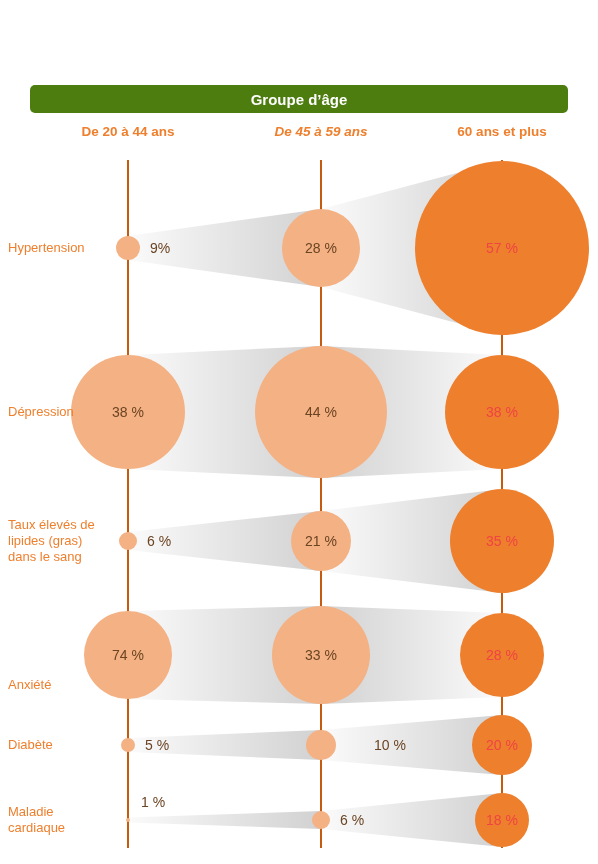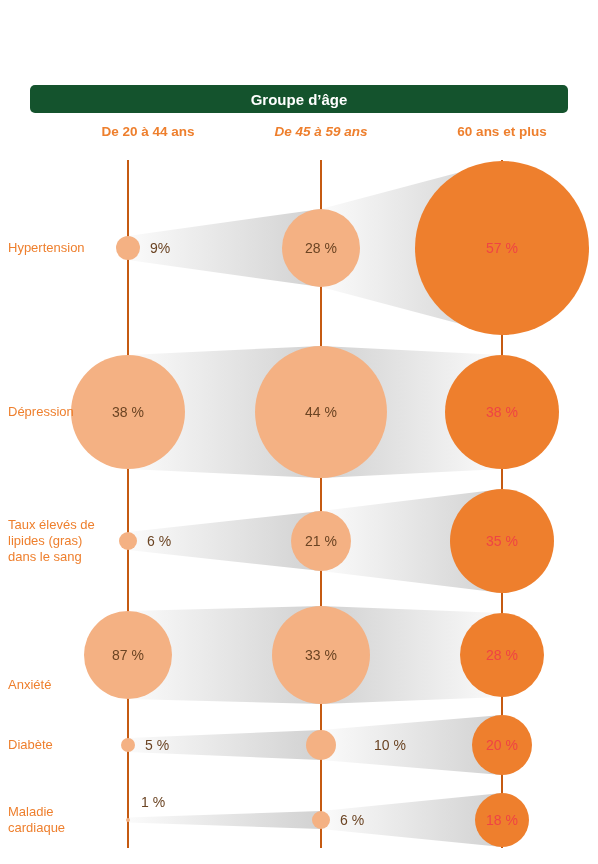--- a/index.html
+++ b/index.html
@@ -16,21 +16,21 @@
     position:absolute;left:0;top:24px;width:598px;
     text-align:center;
     font-size:15.5px;font-weight:bold;line-height:21px;
     color:#E87722;
     letter-spacing:0.1px;
     padding:0 60px;box-sizing:border-box;
   }
 
   .group-bar{
     position:absolute;left:30px;top:85px;width:538px;height:28px;
-    background:#14532d;border-radius:5px;
+    background:#4d7c0f;border-radius:5px;
     color:#ffffff;font-size:15px;font-weight:bold;
     display:flex;align-items:center;justify-content:center;
   }
 
   .col-headers{position:absolute;left:0;top:124px;width:598px;height:20px;}
   .col-header{
     position:absolute;top:0;
     font-size:13.5px;font-weight:bold;color:#EE7F2D;
     text-align:center;white-space:nowrap;
     transform:translateX(-50%);
@@ -60,21 +60,21 @@
 <body>
 
 <div id="chart-root">
 
 
   <div class="group-bar">
     <span>Groupe d’âge</span>
   </div>
 
   <div class="col-headers" id="col-headers">
-      <div class="col-header" style="left: 128px; margin-left: 20px;">De 20 à 44 ans</div>
+      <div class="col-header" style="left: 128px;">De 20 à 44 ans</div>
       <div class="col-header" style="left: 321px; font-style: italic;">De 45 à 59 ans</div>
       <div class="col-header" style="left: 502px;">60 ans et plus</div>
     </div>
 
   <svg id="viz" viewBox="0 0 598 864">
     <defs id="viz-defs">
         <linearGradient id="rg0" gradientUnits="userSpaceOnUse" x1="128" x2="321" y1="0" y2="0">
           <stop offset="0" stop-color="#C9C9C9" stop-opacity="0.08"></stop>
           <stop offset="1" stop-color="#C9C9C9" stop-opacity="0.85"></stop>
         </linearGradient>
@@ -178,21 +178,21 @@
   <div id="value-labels">
       <div class="bubble-value outside" style="left: 150px; top: 248px;">9%</div>
       <div class="bubble-value inside-light" style="left: 321px; top: 248px;">28 %</div>
       <div class="bubble-value inside-dark" style="left: 502px; top: 248px;">57 %</div>
       <div class="bubble-value inside-light" style="left: 128px; top: 412px;">38 %</div>
       <div class="bubble-value inside-light" style="left: 321px; top: 412px;">44 %</div>
       <div class="bubble-value inside-dark" style="left: 502px; top: 412px;">38 %</div>
       <div class="bubble-value outside" style="left: 147px; top: 541px;">6 %</div>
       <div class="bubble-value inside-light" style="left: 321px; top: 541px;">21 %</div>
       <div class="bubble-value inside-dark" style="left: 502px; top: 541px; text-align: center;">35 %</div>
-      <div class="bubble-value inside-light" style="left: 128px; top: 655px;">87 %</div>
+      <div class="bubble-value inside-light" style="left: 128px; top: 655px;">74 %</div>
       <div class="bubble-value inside-light" style="left: 321px; top: 655px;">33 %</div>
       <div class="bubble-value inside-dark" style="left: 502px; top: 655px;">28 %</div>
       <div class="bubble-value outside" style="left: 145px; top: 745px;">5 %</div>
       <div class="bubble-value outside" style="left: 346px; top: 745px; margin-left: 28px;">10 %</div>
       <div class="bubble-value inside-dark" style="left: 502px; top: 745px;">20 %</div>
       <div class="bubble-value outside" style="left: 141px; top: 802px;">1 %</div>
       <div class="bubble-value outside" style="left: 340px; top: 820px;">6 %</div>
       <div class="bubble-value inside-dark" style="left: 502px; top: 820px;">18 %</div>
     </div>
 

